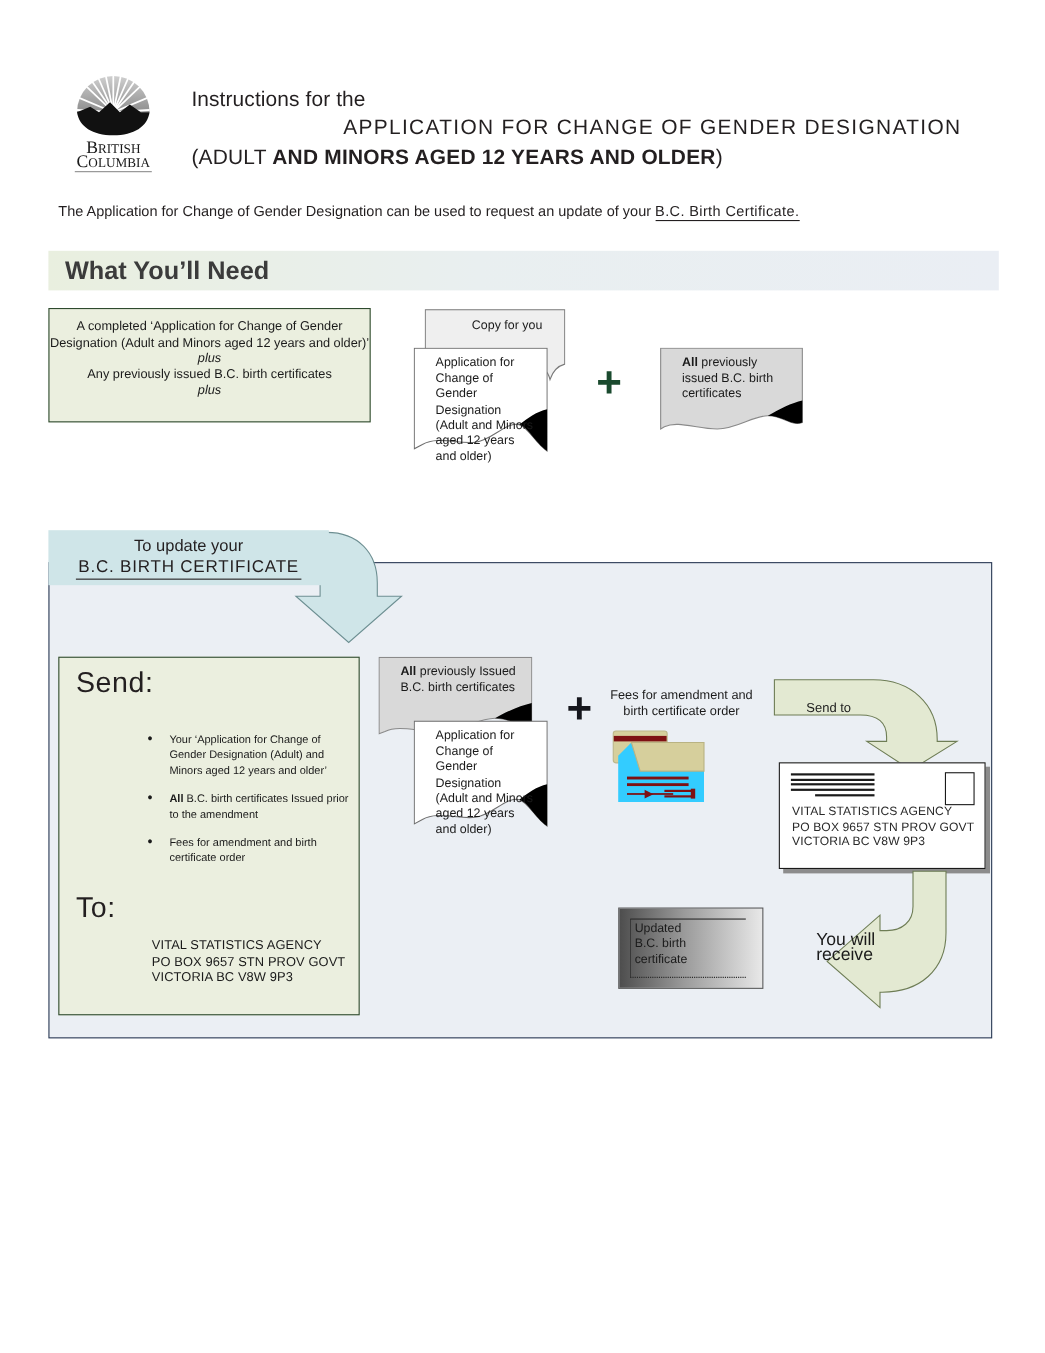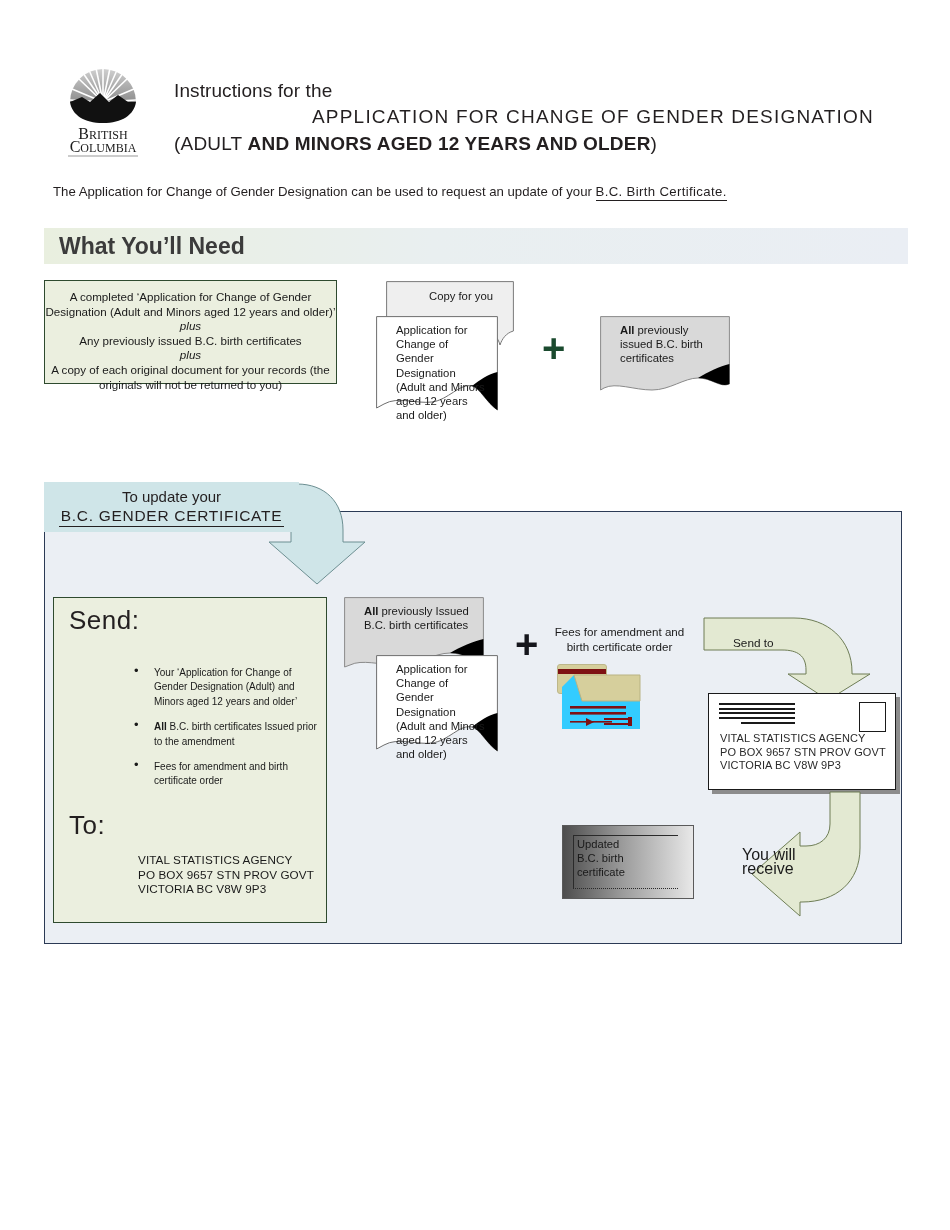--- a/index.html
+++ b/index.html
@@ -164,21 +164,20 @@
 
 <div class="abs" id="what-need-banner">
   <div id="what-need-title">What You’ll Need</div>
 </div>
 
 <div class="abs" id="need-box">
   <div>A completed ‘Application for Change of Gender Designation (Adult and Minors aged 12 years and older)’</div>
   <div><i>plus</i></div>
   <div>Any previously issued B.C. birth certificates</div>
   <div><i>plus</i></div>
-  <div>A copy of each original document for your records (the originals will not be returned to you)</div>
 </div>
 
 <div class="doc" style="left:386px;top:281px;width:128px;height:78px;">
   <svg width="128" height="78" viewBox="0 0 128 78">
     <path d="M0.6 0.6 H127.4 V50 C120 52 116 58 114 64 C112 56 106 50 98 50 H0.6 Z" fill="#efefef" stroke="#7a7a7a" stroke-width="1"></path>
   </svg>
   <div class="txt" style="left:0;top:8px;width:128px;text-align:center;">Copy for you</div>
 </div>
 
 <div class="doc" style="left:376px;top:316px;width:122px;height:95px;">
@@ -202,21 +201,21 @@
 <div class="abs" id="main-panel"></div>
 
 <div class="abs" style="left:233px;top:480px;width:140px;height:110px;">
   <svg width="140" height="110" viewBox="0 0 140 110">
     <path d="M2 4 H64 C92 4 110 22 110 50 V62 H132 L84 104 L36 62 H58 V52 C58 38 52 32 36 32 H2 Z" fill="#cfe5e8" stroke="#6d8f92" stroke-width="1"></path>
   </svg>
 </div>
 
 <div class="abs" id="update-tab">
   <div class="l1">To update your</div>
-  <div><span class="l2">B.C. GENDER CERTIFICATE</span></div>
+  <div><span class="l2">B.C. BIRTH CERTIFICATE</span></div>
 </div>
 
 <div class="abs" id="send-box">
   <div id="send-title">Send:</div>
   <ul id="send-list">
     <li><span>Your ‘Application for Change of Gender Designation (Adult) and Minors aged 12 years and older’</span></li>
     <li><b>All</b><span> B.C. birth certificates Issued prior to the amendment</span></li>
     <li><span>Fees for amendment and birth certificate order</span></li>
   </ul>
   <div id="to-title">To:</div>

